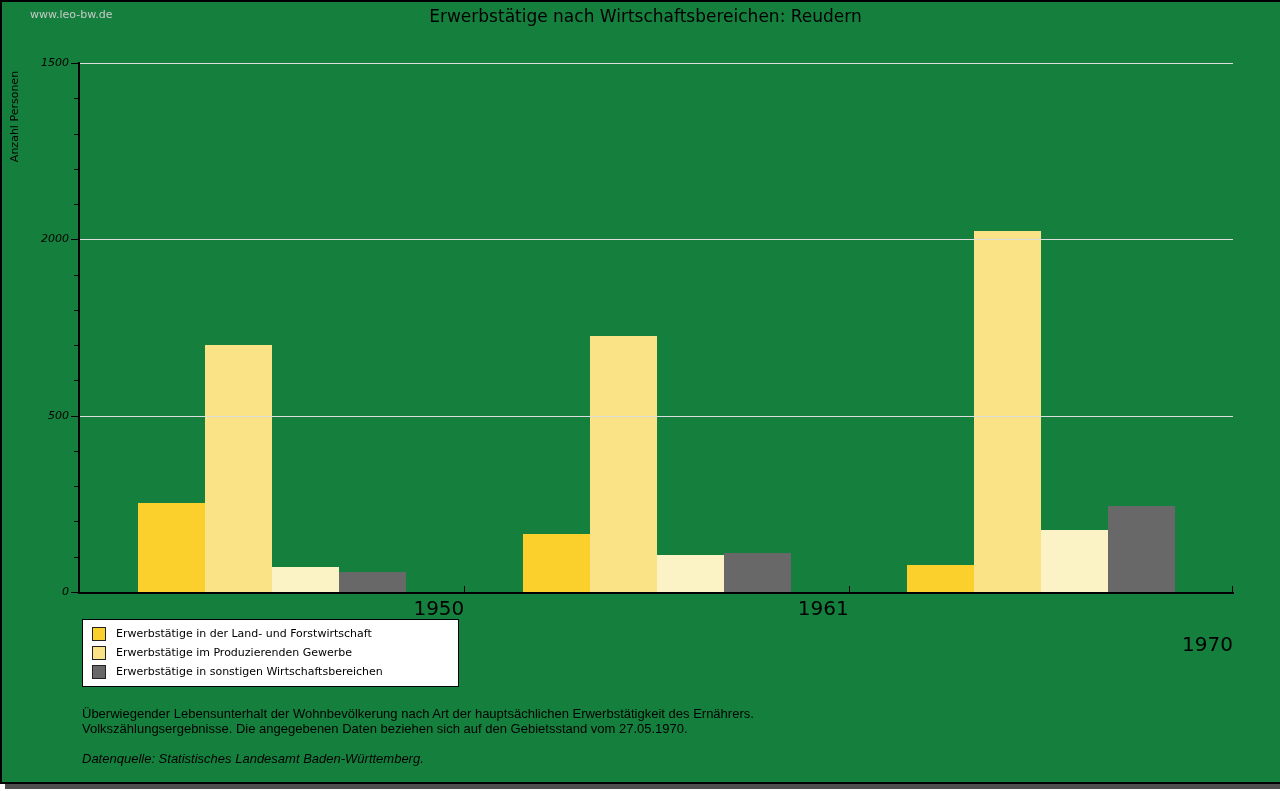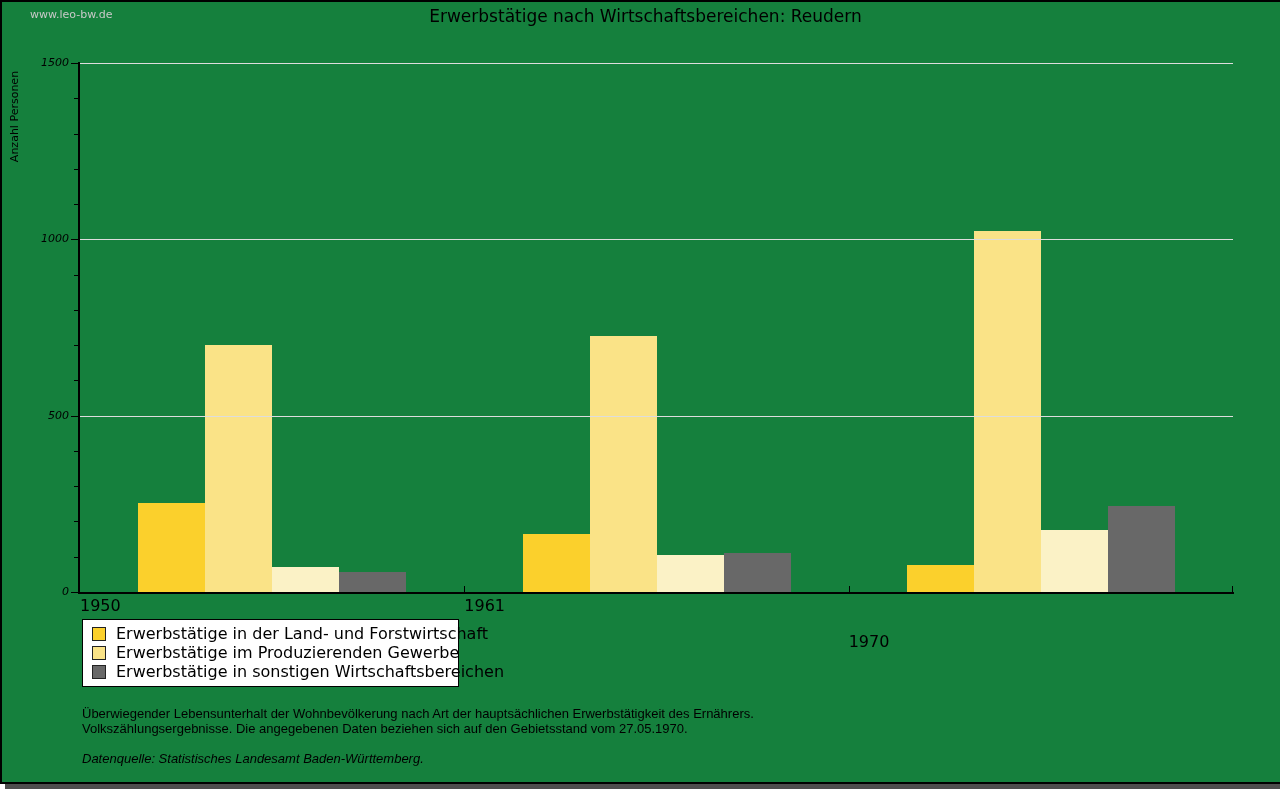--- a/index.html
+++ b/index.html
@@ -12,26 +12,26 @@
   .y-axis-title{position:absolute;left:-43px;top:108px;width:110px;text-align:center;
     font-size:11px;color:#000;transform:rotate(-90deg);}
   .plot{position:absolute;left:78px;top:61px;width:1153px;height:529px;}
   .axis-line-y{position:absolute;left:76px;top:60px;width:2px;height:532px;background:#000;}
   .axis-line-x{position:absolute;left:76px;top:590px;width:1156px;height:2px;background:#000;}
   .gridline{position:absolute;height:1px;background:#ddd;}
   .ytick{position:absolute;height:1px;background:#000;}
   .ytick-label{position:absolute;width:48px;text-align:right;font-size:11px;color:#000;font-style:italic;}
   .xtick{position:absolute;width:1px;height:6px;background:#000;}
   .bar{position:absolute;}
-  .xcat-label{position:absolute;text-align:left;font-size:16px;color:#000;top:594px;}
+  .xcat-label{position:absolute;text-align:right;font-size:20px;color:#000;top:594px;}
   .legend{position:absolute;left:80px;top:617px;width:366px;border:1px solid #000;
     background:#fff;padding:4px 0 5px 9px;}
   .legend-row{display:flex;align-items:center;height:19px;}
   .legend-swatch{width:12px;height:12px;border:1px solid #222;margin-right:10px;flex:0 0 auto;}
-  .legend-label{font-size:16px;color:#000;white-space:nowrap;}
+  .legend-label{font-size:11px;color:#000;white-space:nowrap;}
   .footnotes{position:absolute;left:80px;top:705px;font-family:"Liberation Sans",sans-serif;
     font-size:13px;color:#000;line-height:14.5px;}
   .source-line{position:absolute;left:80px;top:749px;font-family:"Liberation Sans",sans-serif;
     font-size:13px;color:#000;font-style:italic;}
 </style>
 </head>
 <body>
 
 <div class="page">
   <div class="watermark">www.leo-bw.de</div>
@@ -65,21 +65,21 @@
       <div class="ytick" style="left: 72px; top: 519.467px; width: 4px;"></div>
       <div class="ytick" style="left: 72px; top: 484.2px; width: 4px;"></div>
       <div class="ytick" style="left: 72px; top: 448.933px; width: 4px;"></div>
       <div class="ytick" style="left: 69px; top: 413.667px; width: 7px;"></div>
       <div class="ytick-label" style="left: 19px; top: 406.667px;">500</div>
       <div class="ytick" style="left: 72px; top: 378.4px; width: 4px;"></div>
       <div class="ytick" style="left: 72px; top: 343.133px; width: 4px;"></div>
       <div class="ytick" style="left: 72px; top: 307.867px; width: 4px;"></div>
       <div class="ytick" style="left: 72px; top: 272.6px; width: 4px;"></div>
       <div class="ytick" style="left: 69px; top: 237.333px; width: 7px;"></div>
-      <div class="ytick-label" style="left: 19px; top: 230.333px;">1000</div>
+      <div class="ytick-label" style="left: 19px; top: 230.333px;">2000</div>
       <div class="ytick" style="left: 72px; top: 202.067px; width: 4px;"></div>
       <div class="ytick" style="left: 72px; top: 166.8px; width: 4px;"></div>
       <div class="ytick" style="left: 72px; top: 131.533px; width: 4px;"></div>
       <div class="ytick" style="left: 72px; top: 96.2667px; width: 4px;"></div>
       <div class="ytick" style="left: 69px; top: 61px; width: 7px;"></div>
       <div class="ytick-label" style="left: 19px; top: 54px;">1500</div>
       <div class="xcat-label" style="left: 78px; width: 384.333px;">1950</div>
       <div class="xtick" style="left: 462.333px; top: 584px;"></div>
       <div class="xcat-label" style="left: 462.333px; width: 384.333px;">1961</div>
       <div class="xtick" style="left: 846.667px; top: 584px;"></div>

